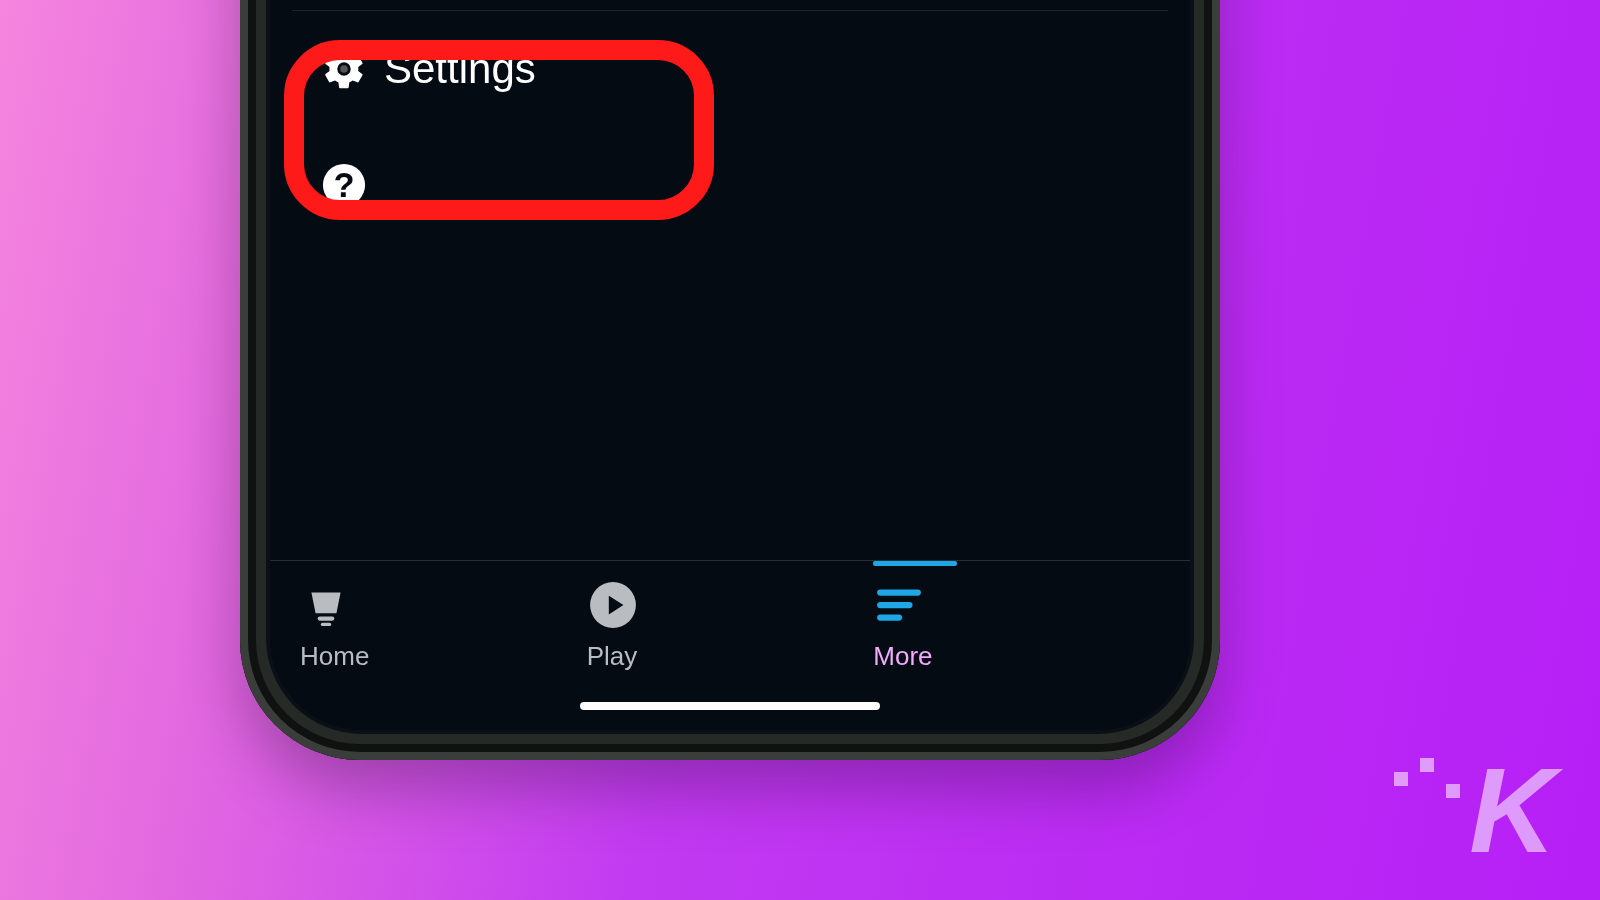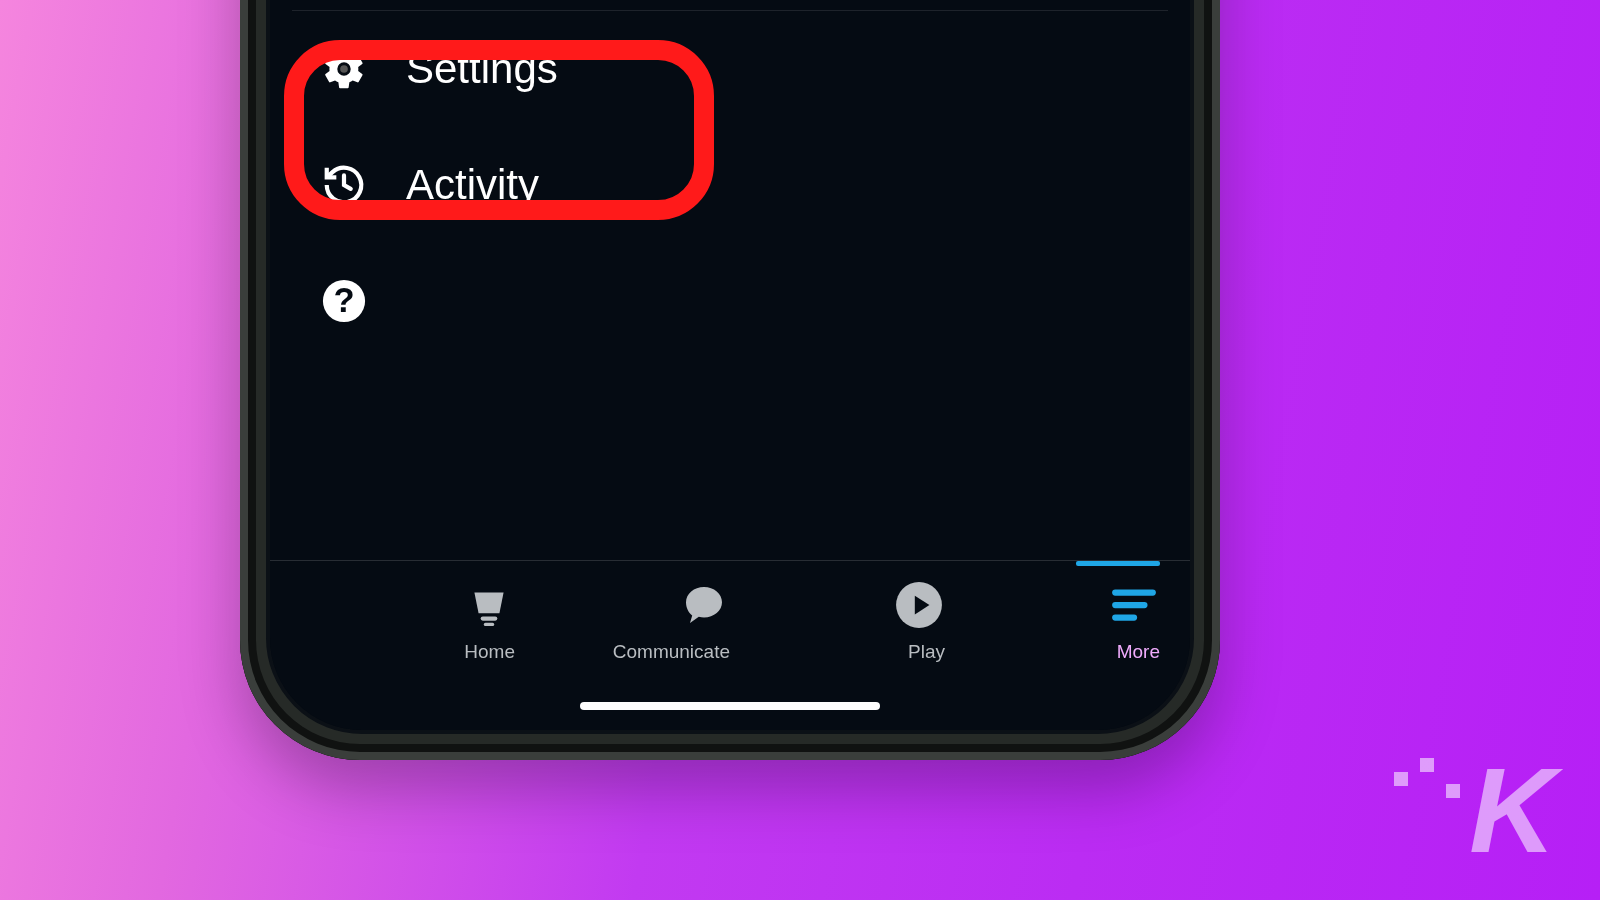--- a/index.html
+++ b/index.html
@@ -42,21 +42,21 @@
 
   .sep {
     height: 1px;
     background: rgba(255,255,255,0.10);
     margin: 0 22px 0 22px;
   }
 
   .menu-item {
     display: flex;
     align-items: center;
-    gap: 38px;
+    gap: 16px;
     padding: 34px 50px;
     color: #fff;
     font-size: 42px;
     font-weight: 400;
     cursor: pointer;
     text-align: center;
   }
   .menu-item .icon-wrap {
     width: 48px; height: 48px;
     display: flex; align-items: center; justify-content: center;
@@ -75,24 +75,24 @@
     height: 170px;
     border-top: 1px solid rgba(255,255,255,0.14);
     display: flex;
     align-items: flex-start;
     justify-content: space-around;
     padding: 12px 30px 0 30px;
     background: #050b13;
   }
   .tab {
     flex: 1;
-    display: flex; flex-direction: column; align-items: flex-end;
+    display: flex; flex-direction: column; align-items: flex-start;
     gap: 10px;
     color: #b9bdc1;
-    font-size: 19px;
+    font-size: 26px;
     cursor: pointer;
     position: relative;
     padding-top: 6px;
   }
   .tab.active { color: #f0abfc; }
   .tab.active::before {
     content: "";
     position: absolute;
     top: -12px;
     width: 84px; height: 5px;
@@ -152,30 +152,20 @@
         <div class="menu-item" style="position:relative;">
           <span class="icon-wrap">
             <svg width="46" height="46" viewBox="0 0 24 24" fill="#fff">
               <path d="M19.4 13a7.5 7.5 0 0 0 .07-1 7.5 7.5 0 0 0-.07-1l2.11-1.65a.5.5 0 0 0 .12-.64l-2-3.46a.5.5 0 0 0-.6-.22l-2.49 1a7.3 7.3 0 0 0-1.73-1l-.38-2.65A.5.5 0 0 0 13.93 2h-4a.5.5 0 0 0-.49.42L9.06 5.07a7.3 7.3 0 0 0-1.73 1l-2.49-1a.5.5 0 0 0-.6.22l-2 3.46a.5.5 0 0 0 .12.64L4.47 11a7.5 7.5 0 0 0-.07 1 7.5 7.5 0 0 0 .07 1l-2.11 1.65a.5.5 0 0 0-.12.64l2 3.46a.5.5 0 0 0 .6.22l2.49-1a7.3 7.3 0 0 0 1.73 1l.38 2.65a.5.5 0 0 0 .49.42h4a.5.5 0 0 0 .49-.42l.38-2.65a7.3 7.3 0 0 0 1.73-1l2.49 1a.5.5 0 0 0 .6-.22l2-3.46a.5.5 0 0 0-.12-.64Zm-7.4 2.5A3.5 3.5 0 1 1 15.5 12 3.5 3.5 0 0 1 12 15.5Z"></path>
               <circle cx="12" cy="12" r="2" fill="#555"></circle>
             </svg>
           </span>
           <span>Settings</span>
         </div>
 
-        <div class="menu-item">
-          <span class="icon-wrap">
-            <svg width="46" height="46" viewBox="0 0 24 24" fill="none" stroke="#fff" stroke-width="2.2">
-              <path d="M3 12a9 9 0 1 0 3-6.7L3 8"></path>
-              <polyline points="3 3 3 8 8 8"></polyline>
-              <polyline points="12 7 12 12 15.5 14" stroke-linecap="round"></polyline>
-            </svg>
-          </span>
-          <span>Activity</span>
-        </div>
 
         <div class="menu-item">
           <span class="icon-wrap">
             <svg width="46" height="46" viewBox="0 0 24 24">
               <circle cx="12" cy="12" r="11" fill="#fff"></circle>
               <text x="12" y="18" text-anchor="middle" font-size="18" font-weight="900" fill="#050b13" font-family="Arial">?</text>
             </svg>
           </span>
         </div>
       </div>
@@ -186,28 +176,20 @@
           <span class="ticon">
             <svg width="50" height="50" viewBox="0 0 24 24" fill="#b9bdc1">
               <path d="M5 6 h14 l-2 10 h-10 z"></path>
               <rect x="8" y="17.5" width="8" height="2" rx="1"></rect>
               <rect x="9.5" y="20.5" width="5" height="1.6" rx="0.8"></rect>
             </svg>
           </span>
           <span>Home</span>
         </div>
 
-        <div class="tab">
-          <span class="ticon">
-            <svg width="48" height="48" viewBox="0 0 24 24" fill="#b9bdc1">
-              <path d="M12 3c5 0 9 3.4 9 7.6s-4 7.6-9 7.6c-.9 0-1.8-.1-2.6-.3L5 21l1.1-3.8C4.2 15.8 3 13.3 3 10.6 3 6.4 7 3 12 3z"></path>
-            </svg>
-          </span>
-          <span>Communicate</span>
-        </div>
 
         <div class="tab">
           <span class="ticon">
             <svg width="50" height="50" viewBox="0 0 24 24">
               <circle cx="12" cy="12" r="11" fill="#b9bdc1"></circle>
               <path d="M10 7.5 L17 12 L10 16.5 Z" fill="#050b13"></path>
             </svg>
           </span>
           <span>Play</span>
         </div>

